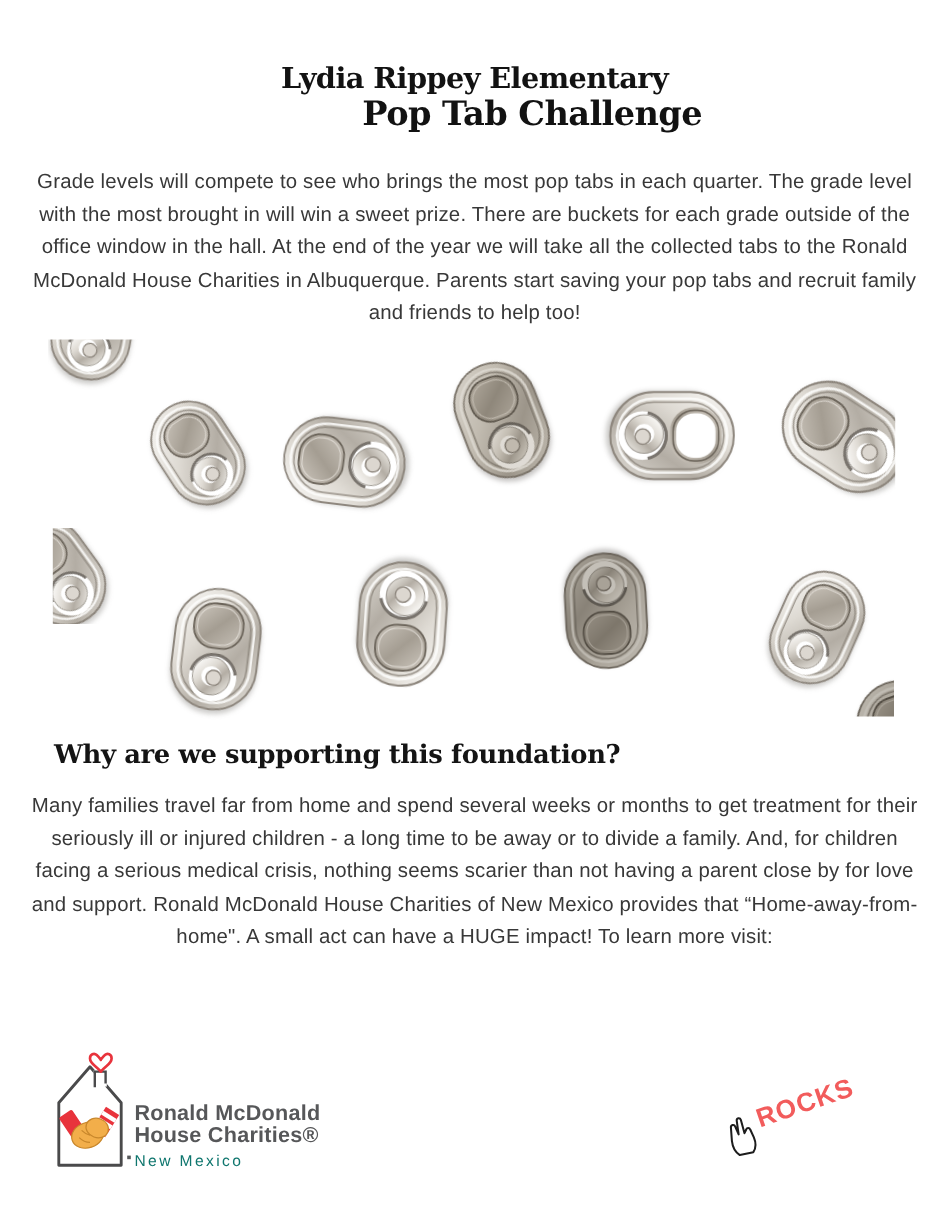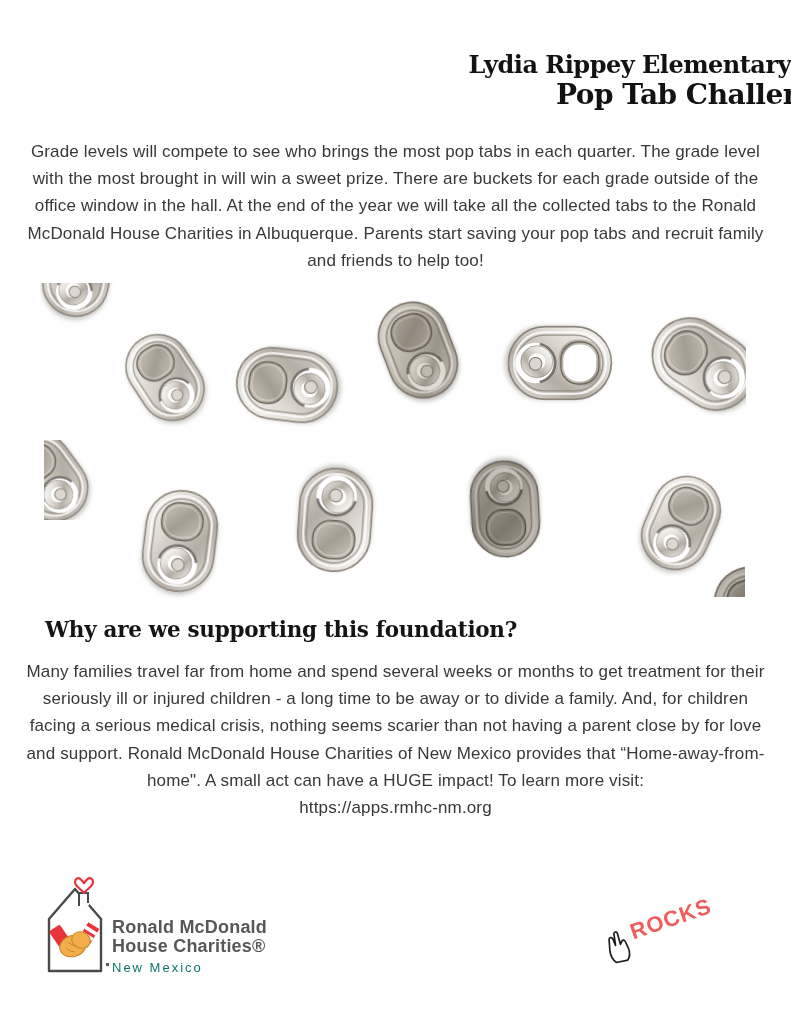--- a/index.html
+++ b/index.html
@@ -2,21 +2,21 @@
 <html><head>
 <meta charset="utf-8">
 <style>
   html,body { margin:0; padding:0; }
   body {
     width:791px; height:1024px; position:relative; background:#ffffff;
     font-family:"Liberation Sans", sans-serif; overflow:hidden;
   }
   
   .title {
-    position:absolute; left:0; width:791px; text-align:right;
+    position:absolute; left:0; width:791px; text-align:center;
     font-family:"DejaVu Serif", serif; font-weight:700; color:#121212;
     letter-spacing:-0.5px;
   }
   #title1 { top:50px; font-size:24px; }
   #title2 { top:78px; font-size:28px;margin-left:48px; }
   
   .para {
     position:absolute; left:50%; transform:translateX(-50%);
     width:742px; text-align:center; color:#383838;
     font-size:17px; line-height:1.6; letter-spacing:0.15px; font-weight:400;
@@ -148,21 +148,20 @@
   <div class="tile" style="left:712px;top:273px;width:33px;height:41px">
     <svg class="tab darker" style="left:5px;top:8px;width:76px;height:106px;transform:rotate(-20deg)" viewBox="0 0 92 128">
         <use href="#tab-a"></use>
       </svg>
   </div>
 </div>
 
 <div class="section-heading">Why are we supporting this foundation?</div>
 <div class="para" id="foundation-para">
   <span>Many families travel far from home and spend several weeks or months to get treatment for their seriously ill or injured children - a long time to be away or to divide a family. And, for children facing a serious medical crisis, nothing seems scarier than not having a parent close by for love and support. Ronald McDonald House Charities of New Mexico provides that “Home-away-from-home". A small act can have a HUGE impact! To learn more visit:</span>
-  <a class="url-line" href="#">https://apps.rmhc-nm.org</a>
 </div>
 
 <div id="rmhc-logo">
   <svg id="rmhc-house" width="62" height="100" viewBox="0 0 62 100">
     <path d="M5,45 L31,15 L57,45 L57,97 L5,97 Z" fill="#ffffff" stroke="#4A4A4B" stroke-width="2.4" stroke-linejoin="round"></path>
     <rect x="34" y="18" width="11" height="13.5" fill="#ffffff"></rect>
     <path d="M35,32 L35,19 L44,19 L44,29" fill="none" stroke="#4A4A4B" stroke-width="2"></path>
     <path d="M40,19 C36,14 31,12.5 31,8 C31,4.6 34.4,3.2 36.6,5.2 C38.2,6.6 38.8,7.6 40,9.2 C41.2,7.6 41.8,6.6 43.4,5.2 C45.6,3.2 49,4.6 49,8 C49,12.5 44,14 40,19 Z" fill="#ffffff" stroke="#E8333C" stroke-width="2.2" stroke-linejoin="round"></path>
     <rect x="-6.5" y="-12" width="13" height="24" rx="1.5" transform="translate(17,64) rotate(-34)" fill="#E8333C"></rect>
     <g transform="translate(44,61) rotate(32)">

